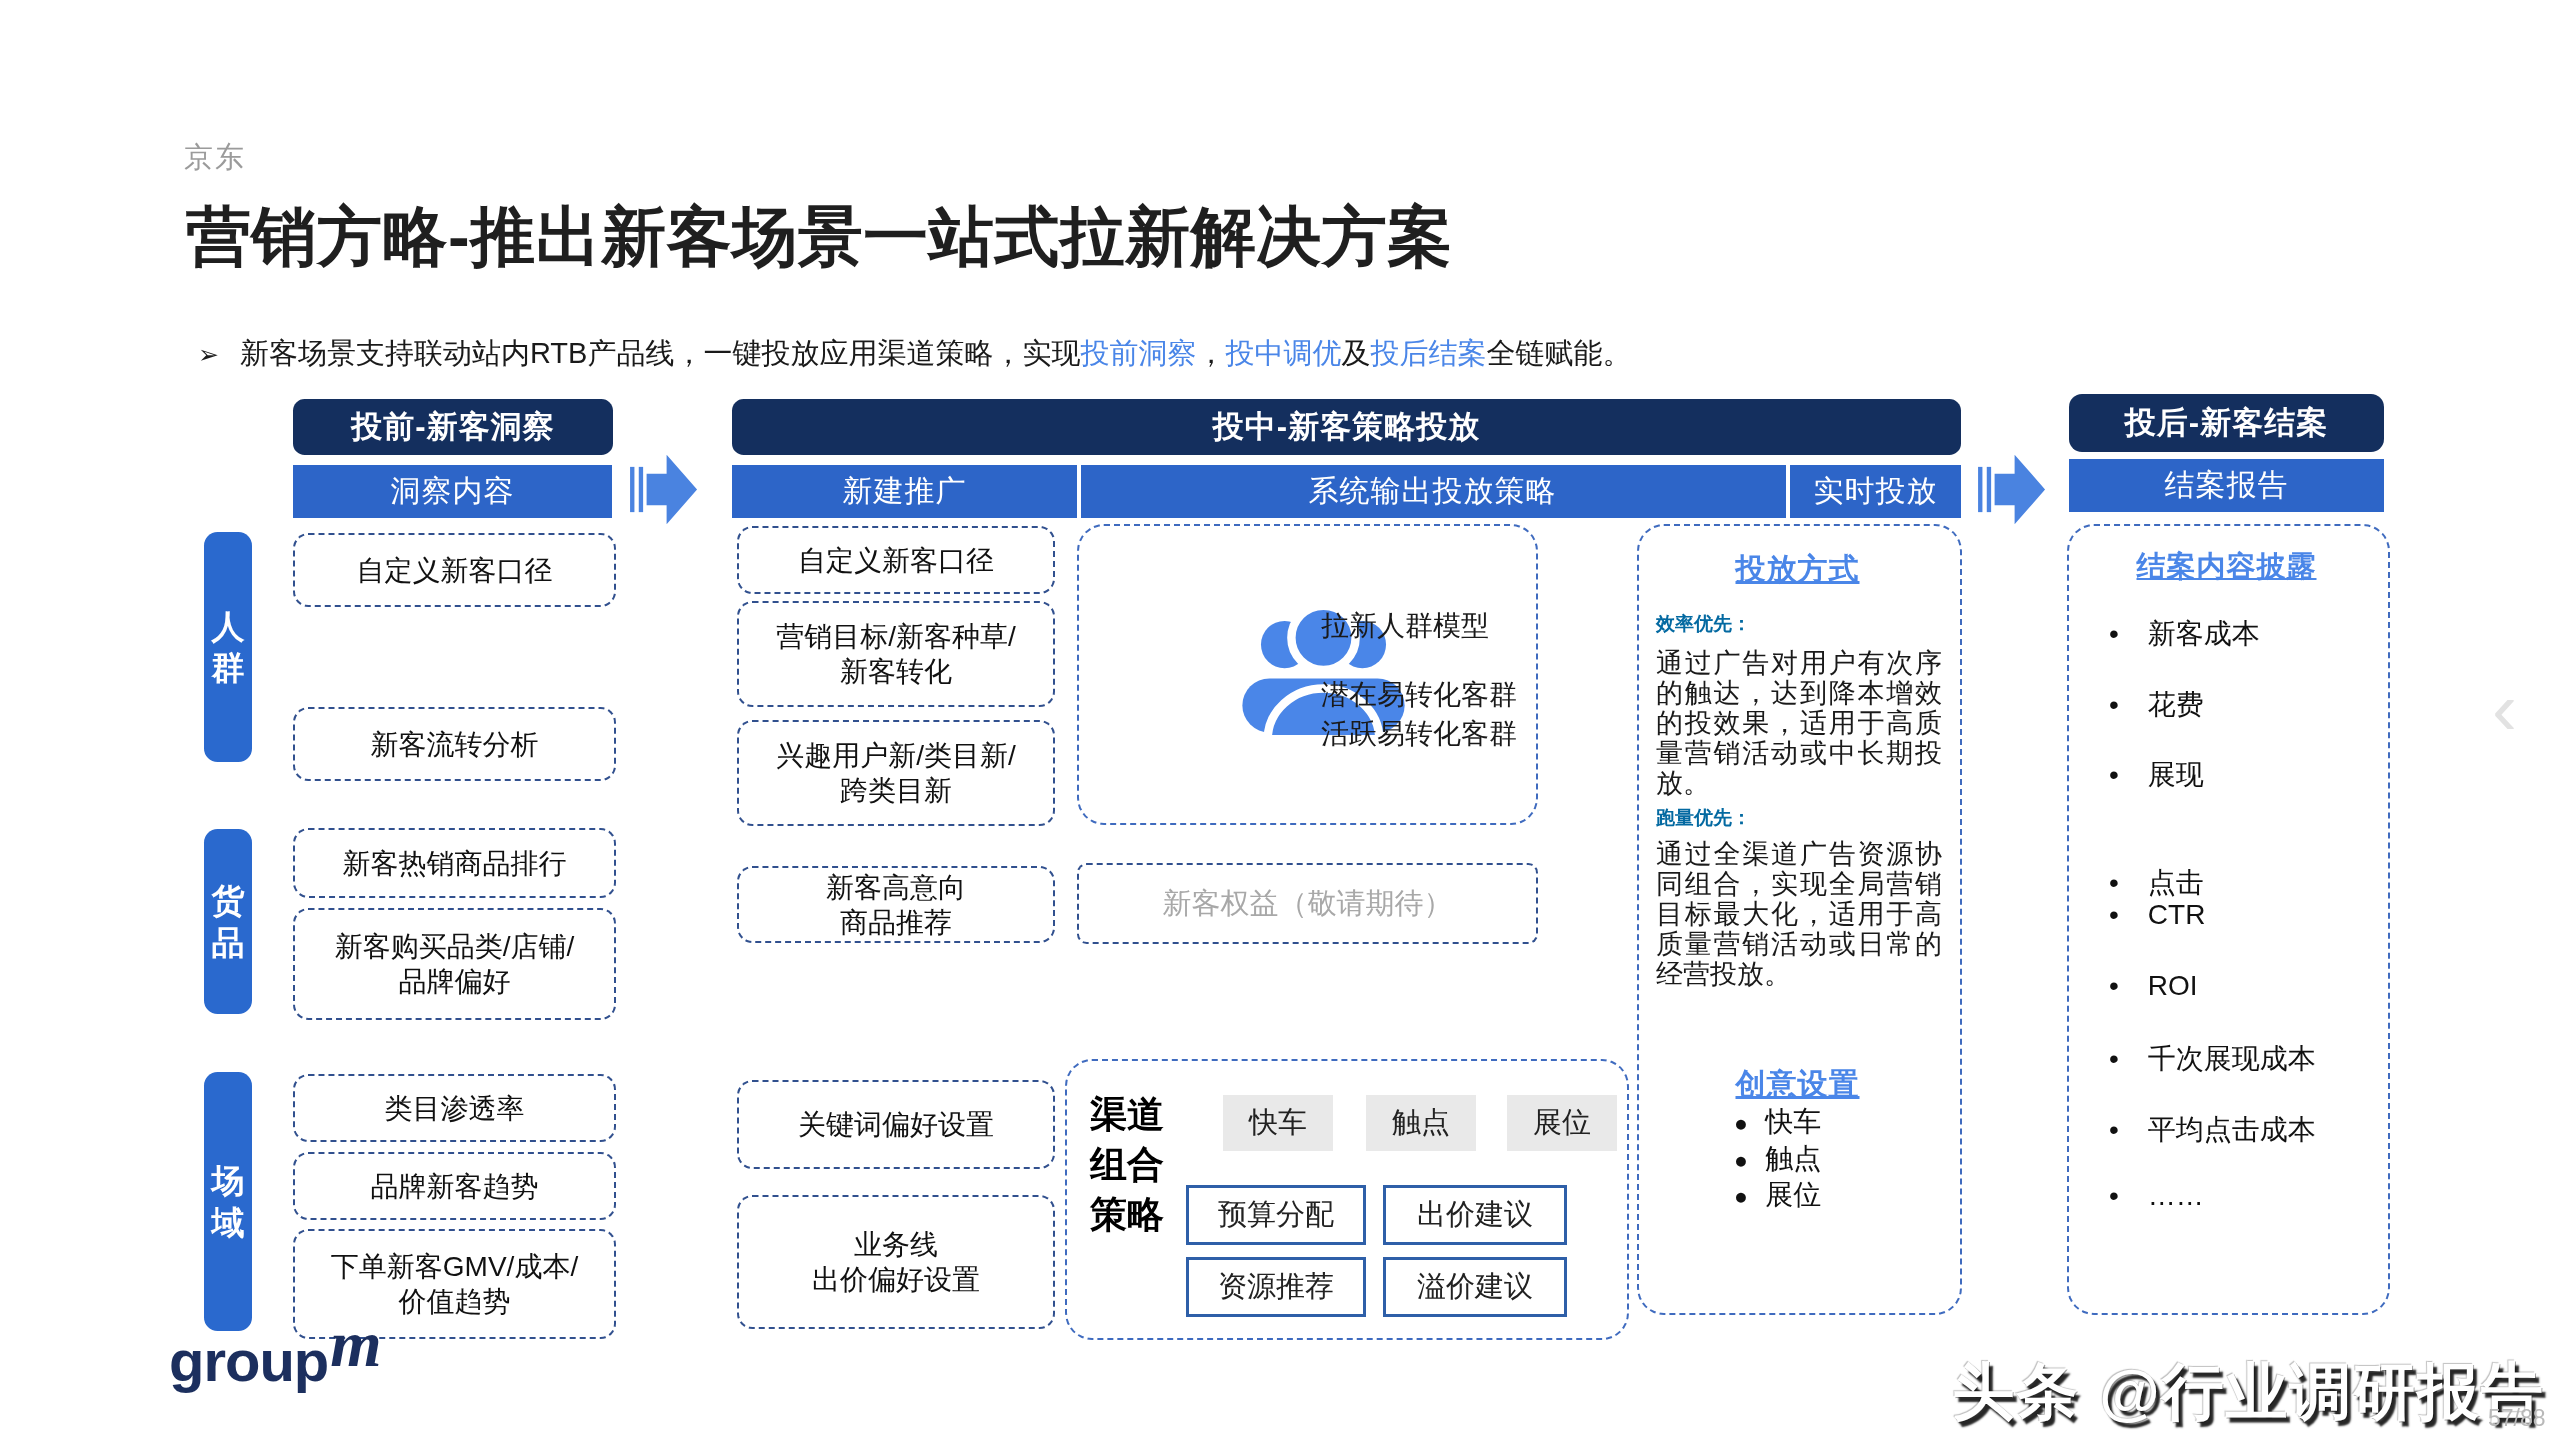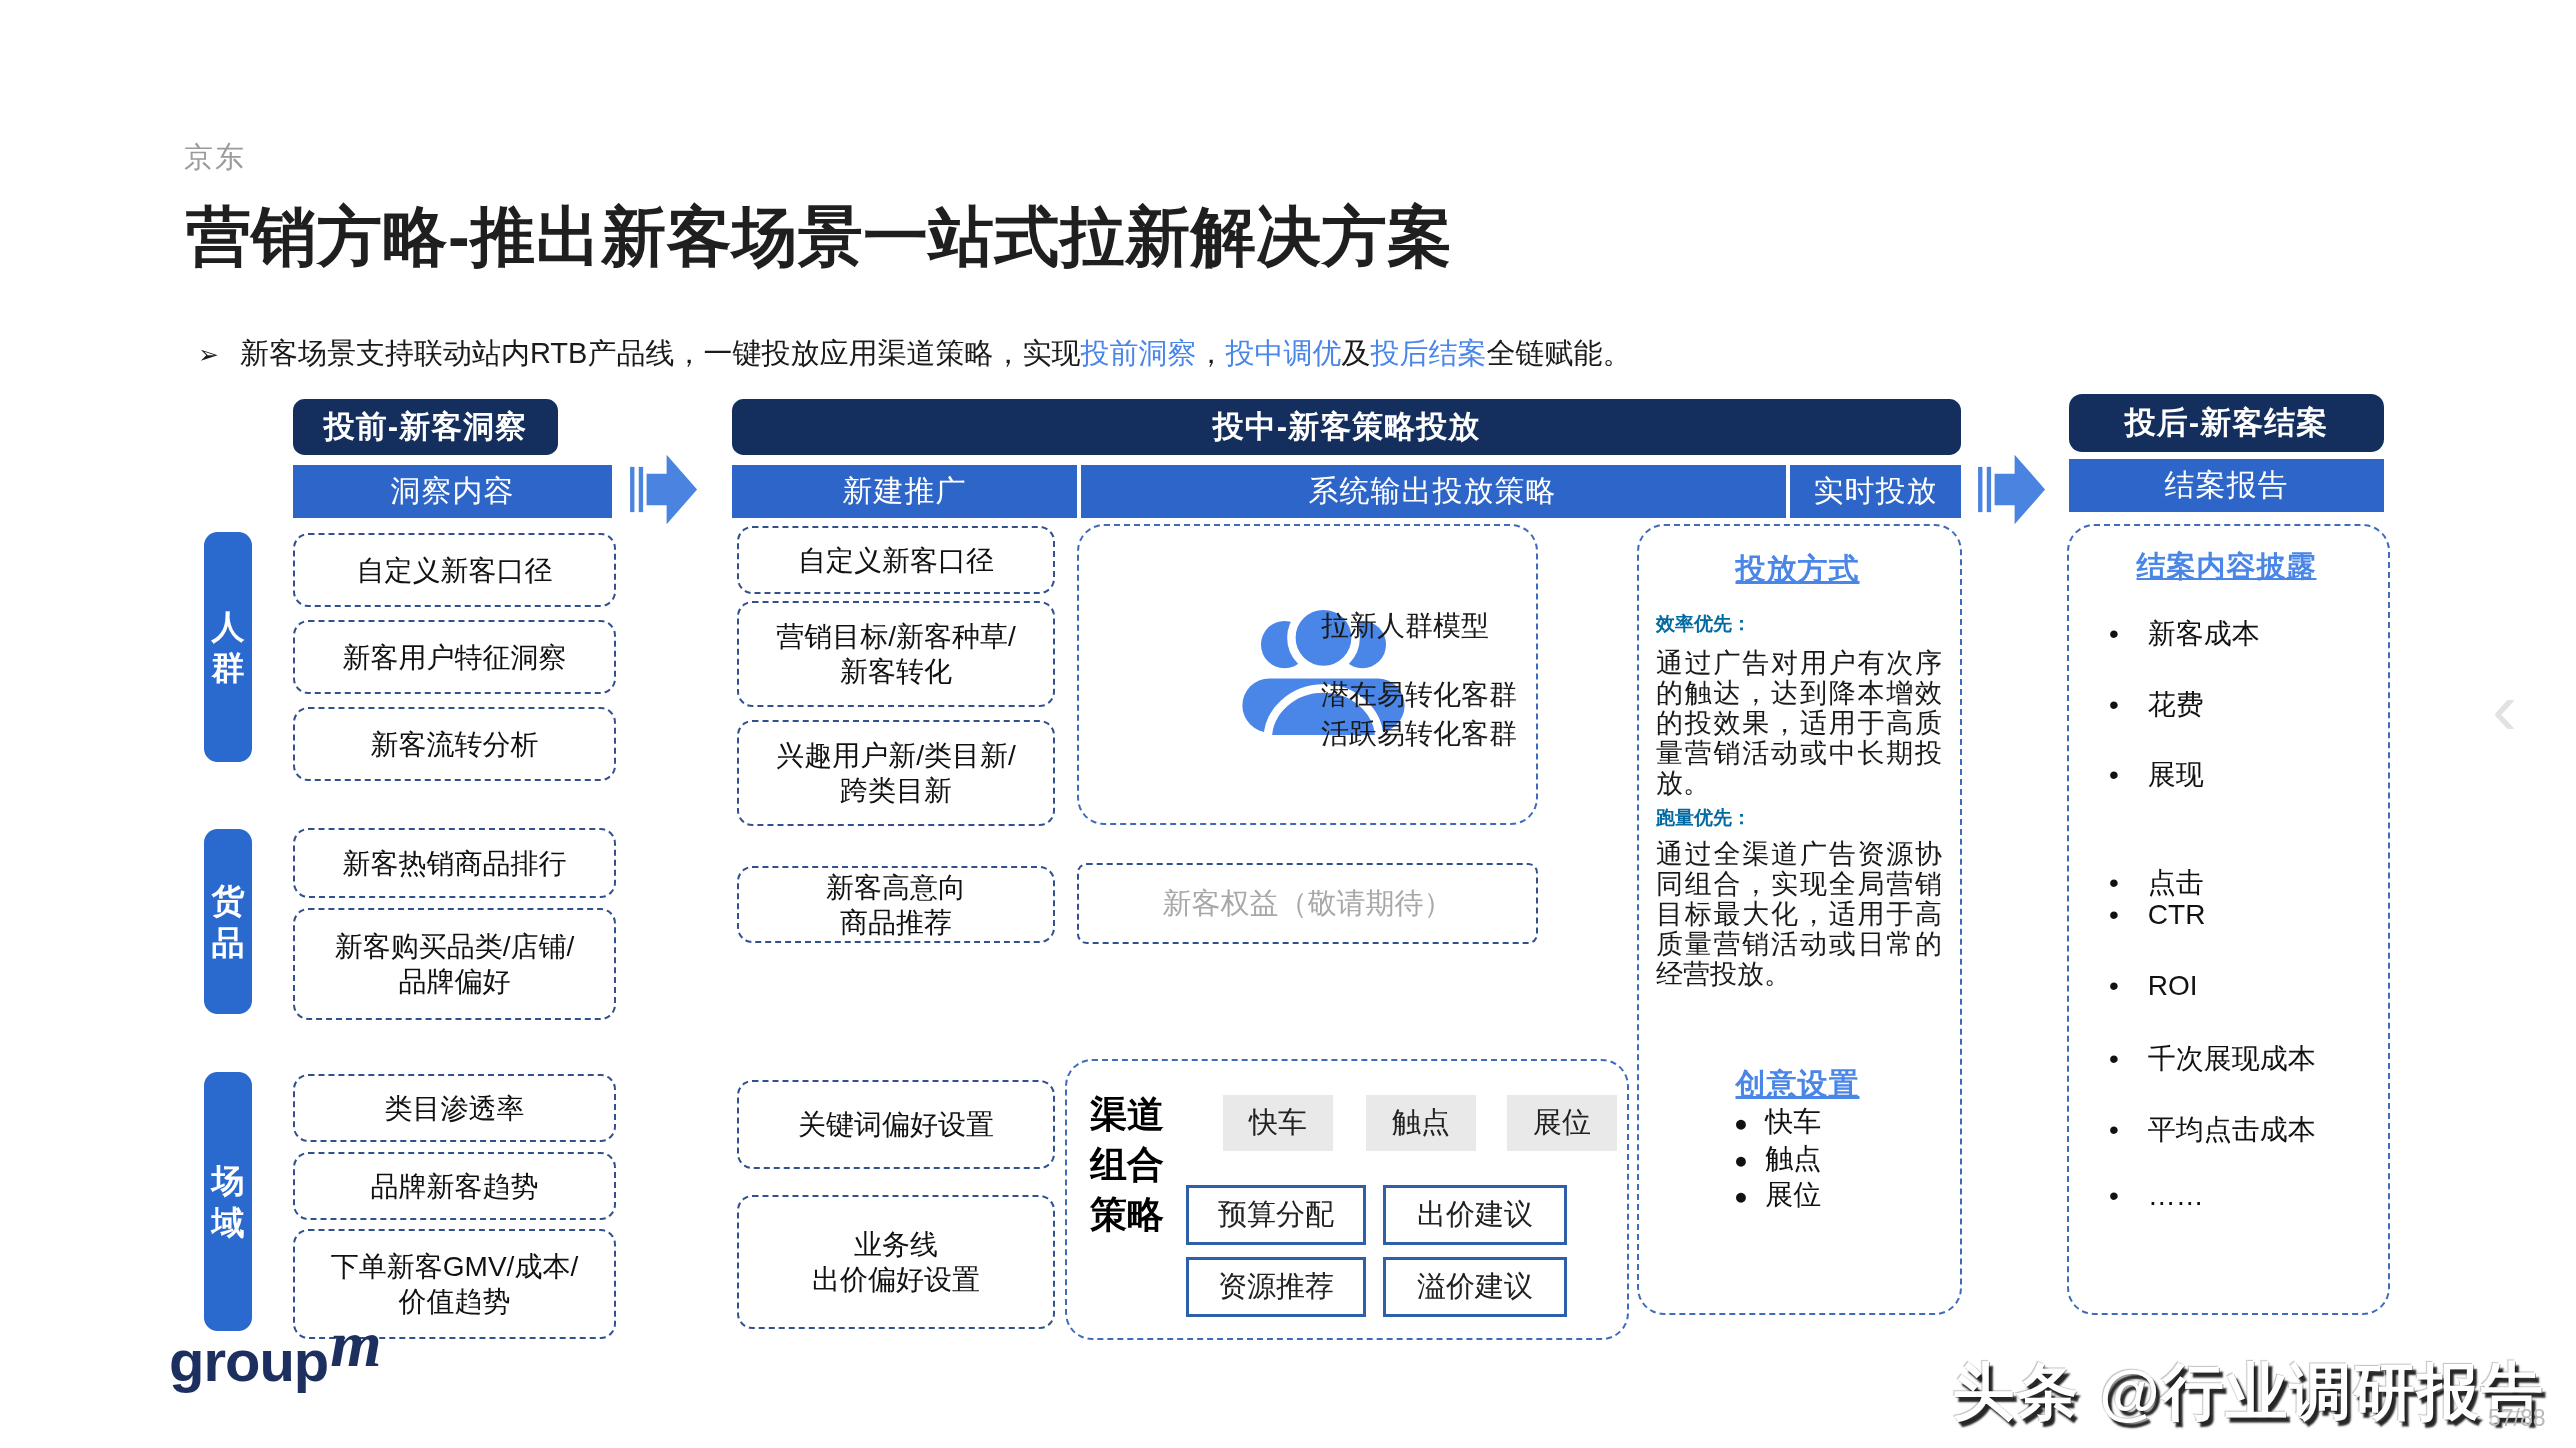--- a/index.html
+++ b/index.html
@@ -54,30 +54,29 @@
 <body>
 
 <div id="slide">
 
   <div class="brand">京东</div>
   <div class="title">营销方略-推出新客场景一站式拉新解决方案</div>
   <div class="intro">
     <span class="mk">➢</span><span>新客场景支持联动站内RTB产品线，一键投放应用渠道策略，实现</span><span class="blue">投前洞察</span><span>，</span><span class="blue">投中调优</span><span>及</span><span class="blue">投后结案</span><span>全链赋能。</span>
   </div>
 
-  <div class="navyhead" style="left:293px;top:399px;width:265px;">投前-新客洞察</div>
+  <div class="navyhead" style="left:293px;top:399px;width:320px;">投前-新客洞察</div>
   <div class="bluebar" style="left:293px;top:465px;width:319px;"></div>
   <div class="barlabel" style="left:293px;top:465px;width:319px;">洞察内容</div>
 
   <div class="sidelabel" style="top:532px;height:230px;">人群</div>
   <div class="sidelabel" style="top:829px;height:185px;">货品</div>
   <div class="sidelabel" style="top:1072px;height:259px;">场域</div>
 
   <div class="dbox" style="left:293px;top:533px;width:319px;height:70px;">自定义新客口径</div>
-  <div class="dbox" style="left:293px;top:620px;width:319px;height:70px;">新客用户特征洞察</div>
   <div class="dbox" style="left:293px;top:707px;width:319px;height:70px;">新客流转分析</div>
   <div class="dbox" style="left:293px;top:828px;width:319px;height:66px;">新客热销商品排行</div>
   <div class="dbox" style="left:293px;top:908px;width:319px;height:108px;">新客购买品类/店铺/
 品牌偏好</div>
   <div class="dbox" style="left:293px;top:1074px;width:319px;height:64px;">类目渗透率</div>
   <div class="dbox" style="left:293px;top:1152px;width:319px;height:64px;">品牌新客趋势</div>
   <div class="dbox" style="left:293px;top:1229px;width:319px;height:106px;">下单新客GMV/成本/
 价值趋势</div>
 
   <svg class="arrow-icon" style="left:630px;top:446px;" viewBox="0 0 78 100">

